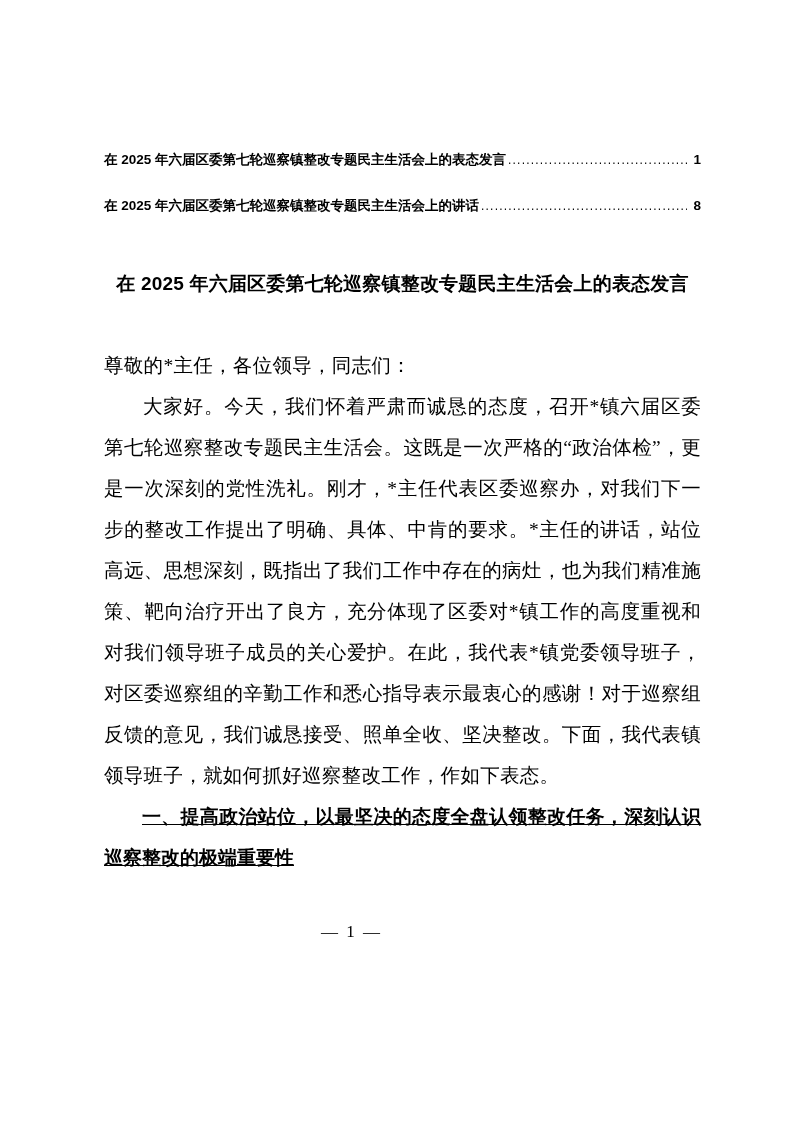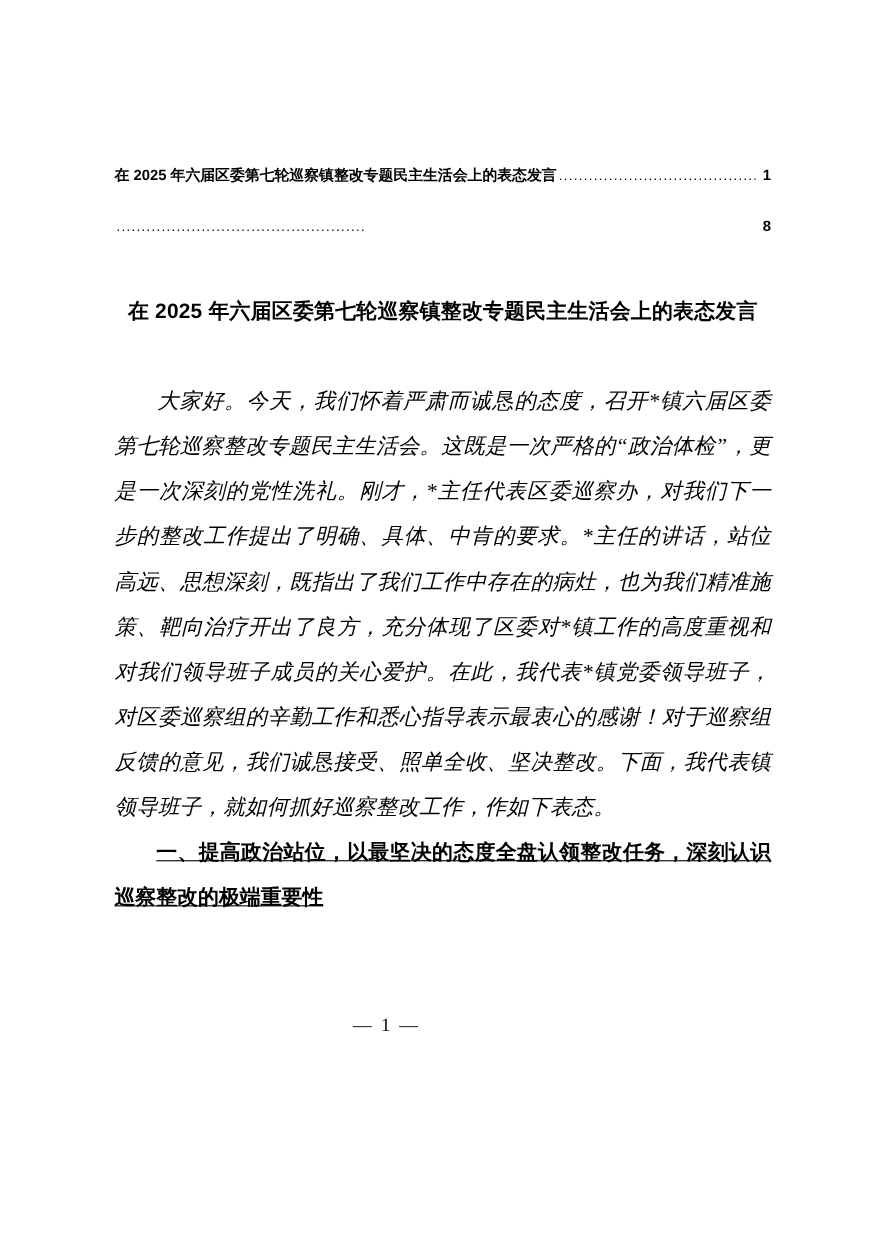--- a/index.html
+++ b/index.html
@@ -79,21 +79,20 @@
     font-family: "Liberation Serif", "DejaVu Serif", serif;
     font-size: 19.5px;
     line-height: 41px;
     margin: 0 0 0 0;
     text-align: justify;
     text-justify: inter-ideograph;
     letter-spacing: 0.3px;
   }
   p.indent {
     text-indent: 2em;
-    font-style: italic;
   }
   p.heading {
     font-family: "Liberation Sans", "DejaVu Sans", sans-serif;
     font-weight: bold;
     font-size: 19px;
     line-height: 41px;
     text-indent: 2em;
     margin: 0;
     text-align: justify;
     text-decoration: underline;
@@ -119,28 +118,30 @@
 <div class="page">
   <div class="content">
 
     <div class="toc">
       <div class="toc-entry">
         <span class="toc-title">在 2025 年六届区委第七轮巡察镇整改专题民主生活会上的表态发言</span>
         <span class="toc-dots">..........................................</span>
         <span class="toc-page">1</span>
       </div>
       <div class="toc-entry">
+        <span class="toc-title">在 2025 年六届区委第七轮巡察镇整改专题民主生活会上的讲话</span>
         <span class="toc-dots">..................................................</span>
         <span class="toc-page">8</span>
       </div>
     </div>
 
     <div class="doc-title">在 2025 年六届区委第七轮巡察镇整改专题民主生活会上的表态发言</div>
 
     <div class="body-block">
+      <p class="para">尊敬的*主任，各位领导，同志们：</p>
       <p class="para indent">大家好。今天，我们怀着严肃而诚恳的态度，召开*镇六届区委第七轮巡察整改专题民主生活会。这既是一次严格的“政治体检”，更是一次深刻的党性洗礼。刚才，*主任代表区委巡察办，对我们下一步的整改工作提出了明确、具体、中肯的要求。*主任的讲话，站位高远、思想深刻，既指出了我们工作中存在的病灶，也为我们精准施策、靶向治疗开出了良方，充分体现了区委对*镇工作的高度重视和对我们领导班子成员的关心爱护。在此，我代表*镇党委领导班子，对区委巡察组的辛勤工作和悉心指导表示最衷心的感谢！对于巡察组反馈的意见，我们诚恳接受、照单全收、坚决整改。下面，我代表镇领导班子，就如何抓好巡察整改工作，作如下表态。</p>
       <p class="heading">一、提高政治站位，以最坚决的态度全盘认领整改任务，深刻认识巡察整改的极端重要性</p>
     </div>
 
   </div>
 
   <div class="footer">— 1 —</div>
 </div>
 
 </body></html>

